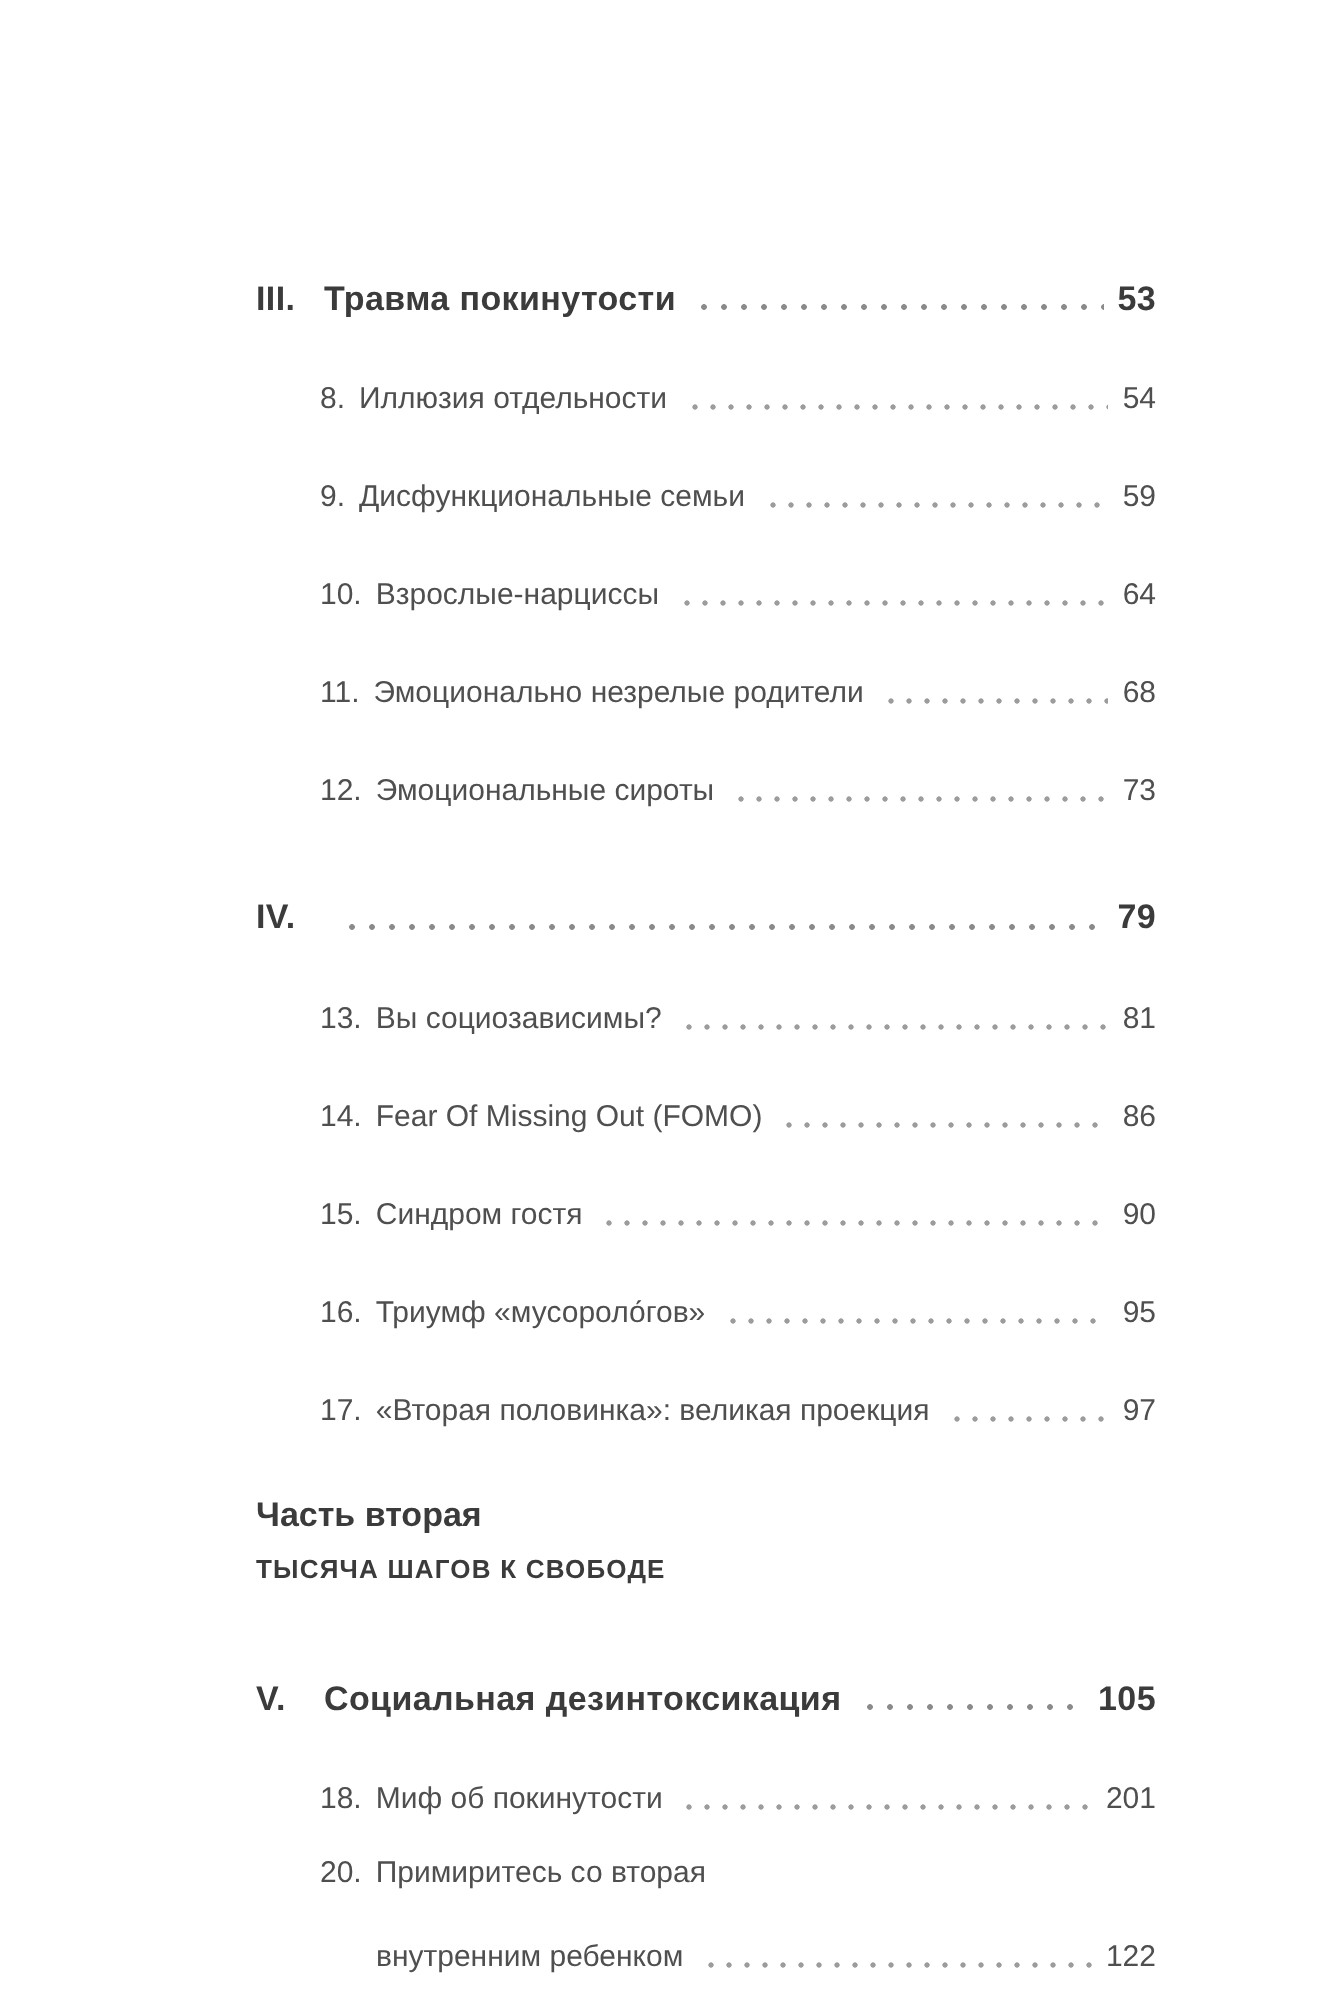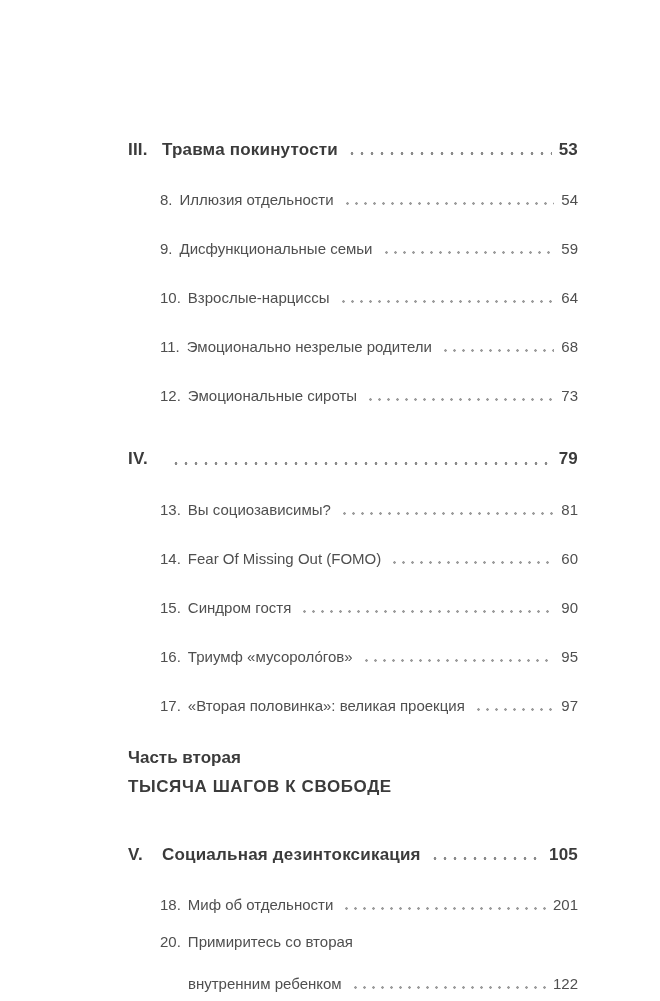--- a/index.html
+++ b/index.html
@@ -84,21 +84,21 @@
   .part {
     text-align: left;
     margin: 33px 0 36px 0;
     color: #3b3b3b;
   }
   .part-l1 {
     font-size: 17px;
     font-weight: 700;
   }
   .part-l2 {
-    font-size: 17px;
+    font-size: 13px;
     font-weight: 700;
     letter-spacing: 0.6px;
     margin-top: 9px;
   }
   .footer {
     margin-top: auto;
     padding-bottom: 78px;
     text-align: center;
     font-size: 15px;
     color: #4f4f4f;
@@ -153,21 +153,21 @@
       <div class="row item-row">
         <span class="num">13.</span>
         <span class="t">Вы социозависимы?</span>
         <span class="dots"></span>
         <span class="pg">81</span>
       </div>
       <div class="row item-row">
         <span class="num">14.</span>
         <span class="t">Fear Of Missing Out (FOMO)</span>
         <span class="dots"></span>
-        <span class="pg">60</span>
+        <span class="pg">86</span>
       </div>
       <div class="row item-row">
         <span class="num">15.</span>
         <span class="t">Синдром гостя</span>
         <span class="dots"></span>
         <span class="pg">90</span>
       </div>
       <div class="row item-row">
         <span class="num">16.</span>
         <span class="t">Триумф «мусороло́гов»</span>
@@ -185,21 +185,21 @@
         <div class="part-l2">ТЫСЯЧА ШАГОВ К СВОБОДЕ</div>
       </div>
       <div class="row section-row">
         <span class="label">V.</span>
         <span class="title">Социальная дезинтоксикация</span>
         <span class="dots"></span>
         <span class="pg">105</span>
       </div>
       <div class="row item-row">
         <span class="num">18.</span>
-        <span class="t">Миф об отдельности</span>
+        <span class="t">Миф об покинутости</span>
         <span class="dots"></span>
         <span class="pg">201</span>
       </div>
       <div class="row item-row no-leader">
         <span class="num">20.</span>
         <span class="t">Примиритесь со вторая</span>
       </div>
       <div class="row item-row cont-row">
         <span class="t">внутренним ребенком</span>
         <span class="dots"></span>

